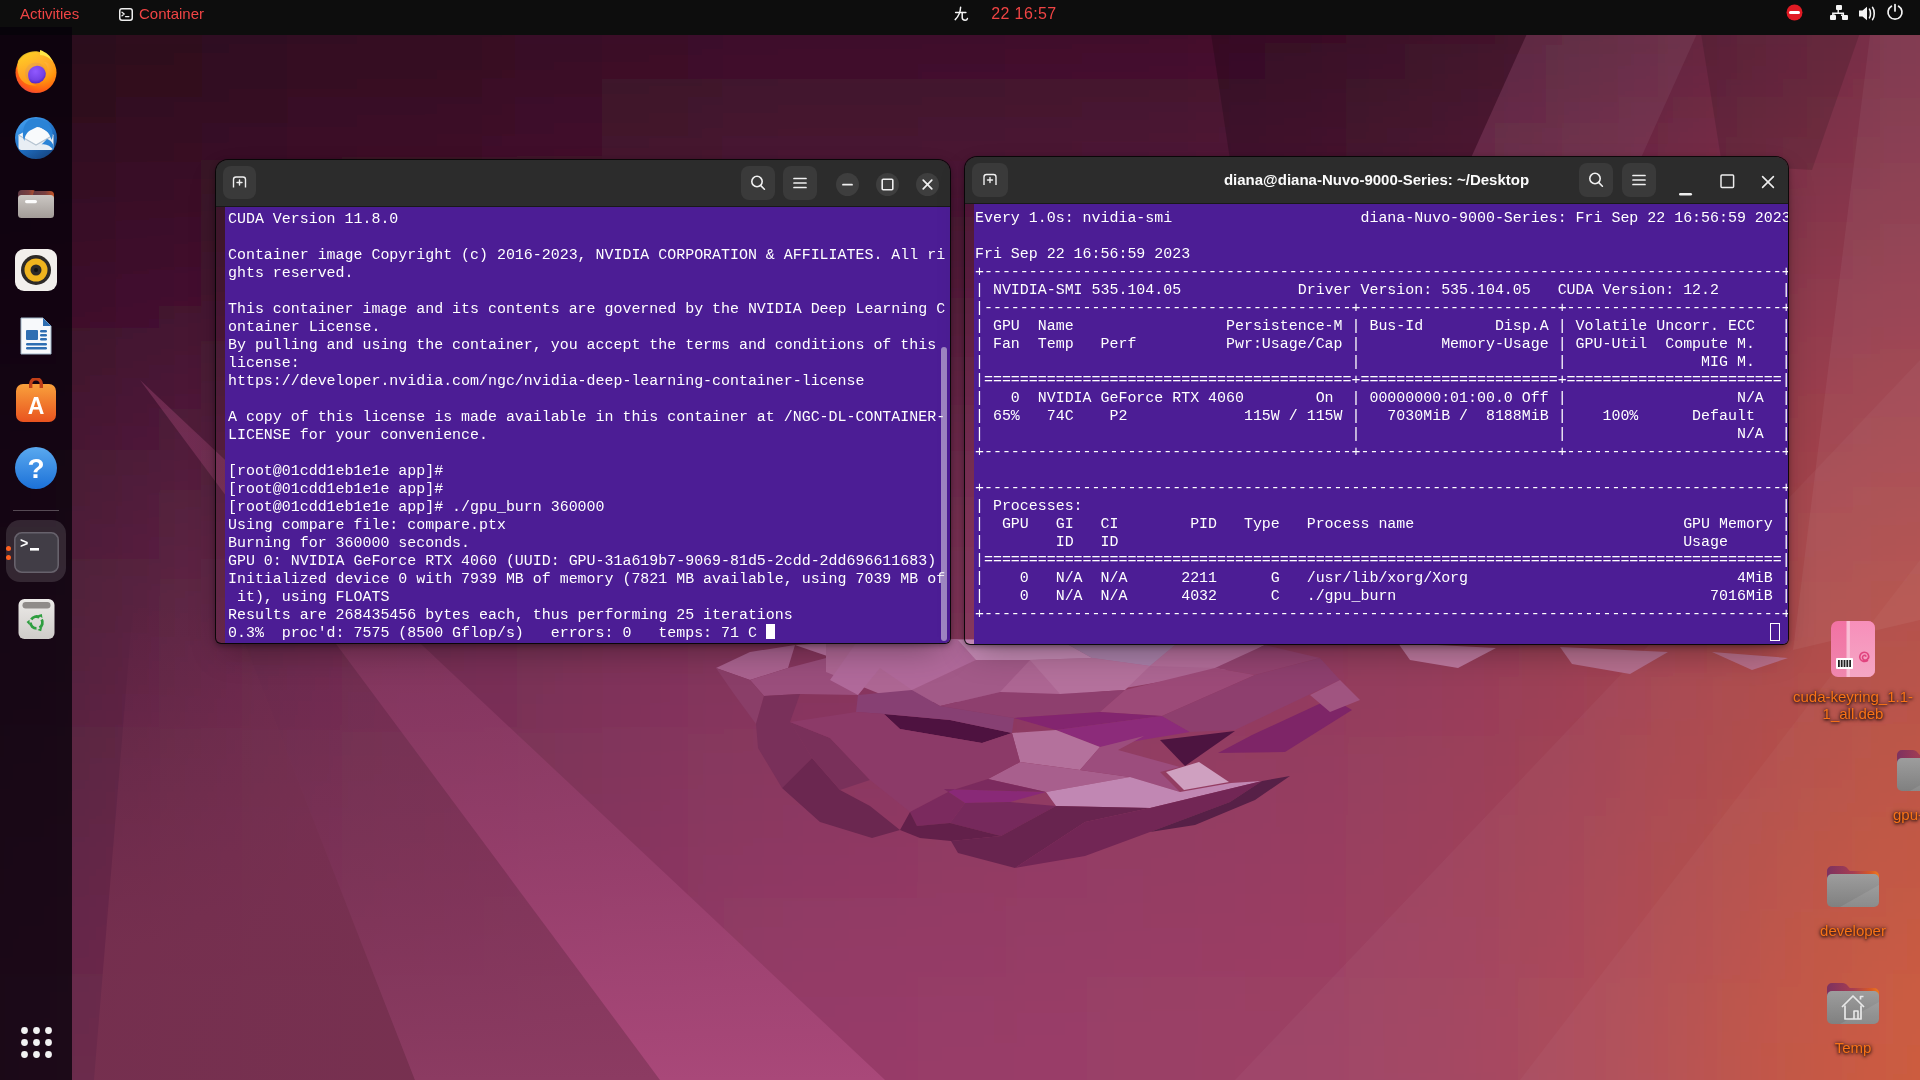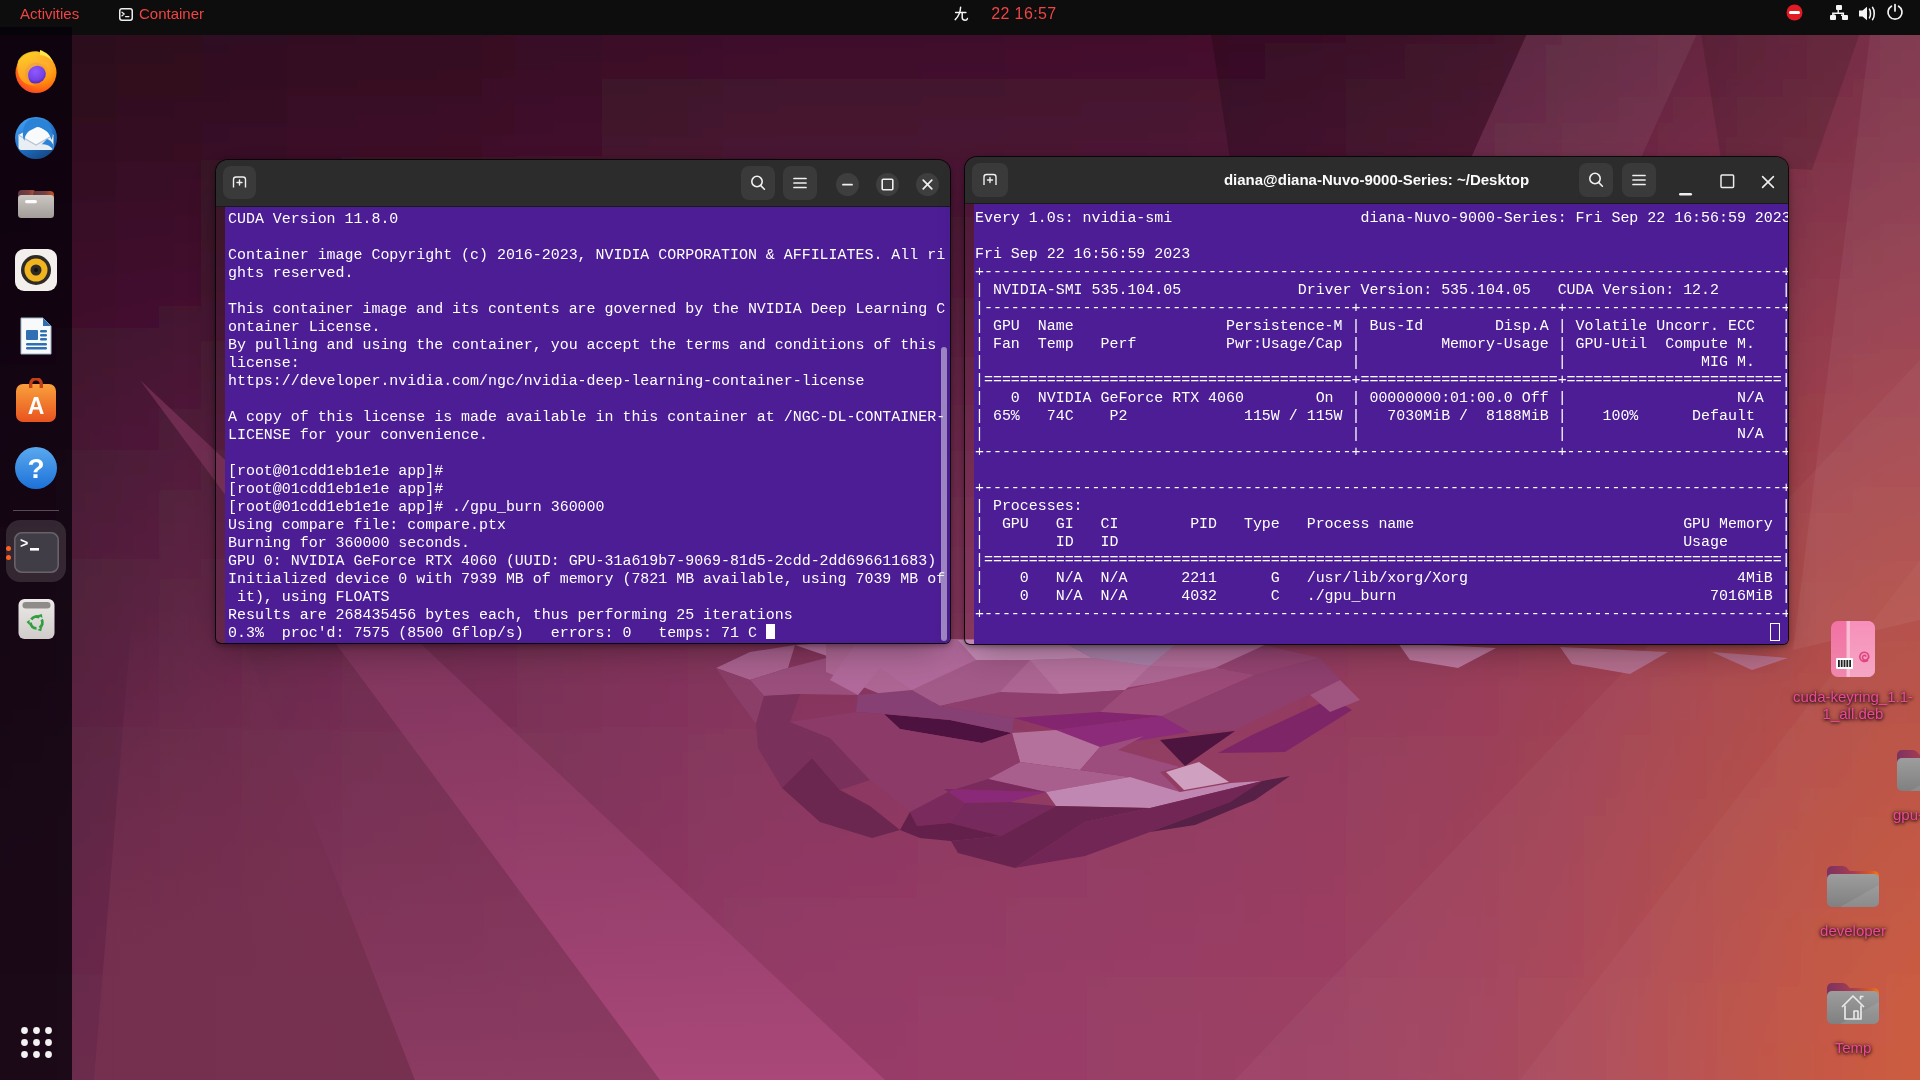--- a/index.html
+++ b/index.html
@@ -24,21 +24,21 @@
   .hdr .title{position:absolute;left:60px;right:60px;top:0;line-height:46px;text-align:center;color:#fbfbfb;font-weight:bold;font-size:15px;white-space:nowrap;}
   .hbtn{position:absolute;top:6px;width:34px;height:34px;border-radius:8px;background:#3a3a3a;}
   .cbtn{position:absolute;top:13px;width:23px;height:23px;border-radius:50%;background:#3e3e3e;}
   .hbtn svg,.cbtn svg{position:absolute;left:0;top:0;}
   .tbody{position:absolute;left:0;right:0;top:47px;bottom:0;background:#4c1d95;margin-left:9px;}
   .tbody pre{margin:0;padding:var(--pt,3px) 0 0 var(--pl,3px);font-family:"Liberation Mono",monospace;font-size:14.95px;line-height:18px;color:#fff;white-space:pre;}
   .cblock{display:inline-block;width:9px;height:15px;background:#fff;vertical-align:-2px;}
   #sbar{position:absolute;left:725px;top:187px;width:6px;height:294px;border-radius:3px;background:rgba(226,220,232,.55);}
   #hcur{position:absolute;left:805px;top:466px;width:8px;height:16px;border:1.5px solid #fff;}
   
-  .dico{position:absolute;width:132px;margin-left:-6px;text-align:center;color:#ec4899;font-size:15px;}
+  .dico{position:absolute;width:132px;margin-left:-6px;text-align:center;color:#f97316;font-size:15px;}
   .dico .lbl{margin-top:7px;line-height:17px;text-shadow:0 1px 3px rgba(0,0,0,.95),0 0 4px rgba(0,0,0,.7);}
 </style></head>
 <body>
 <div id="wall"><svg width="1920" height="1080" viewBox="0 0 1920 1080" preserveAspectRatio="none">
 <defs>
 <filter id="bl" x="-20%" y="-20%" width="140%" height="140%">
           <feGaussianBlur stdDeviation="130"></feGaussianBlur>
         </filter>
 <linearGradient id="rayg" x1="0" y1="0" x2="0" y2="1">
   <stop offset="0.35" stop-color="#8a3a64" stop-opacity="0.55"></stop>

